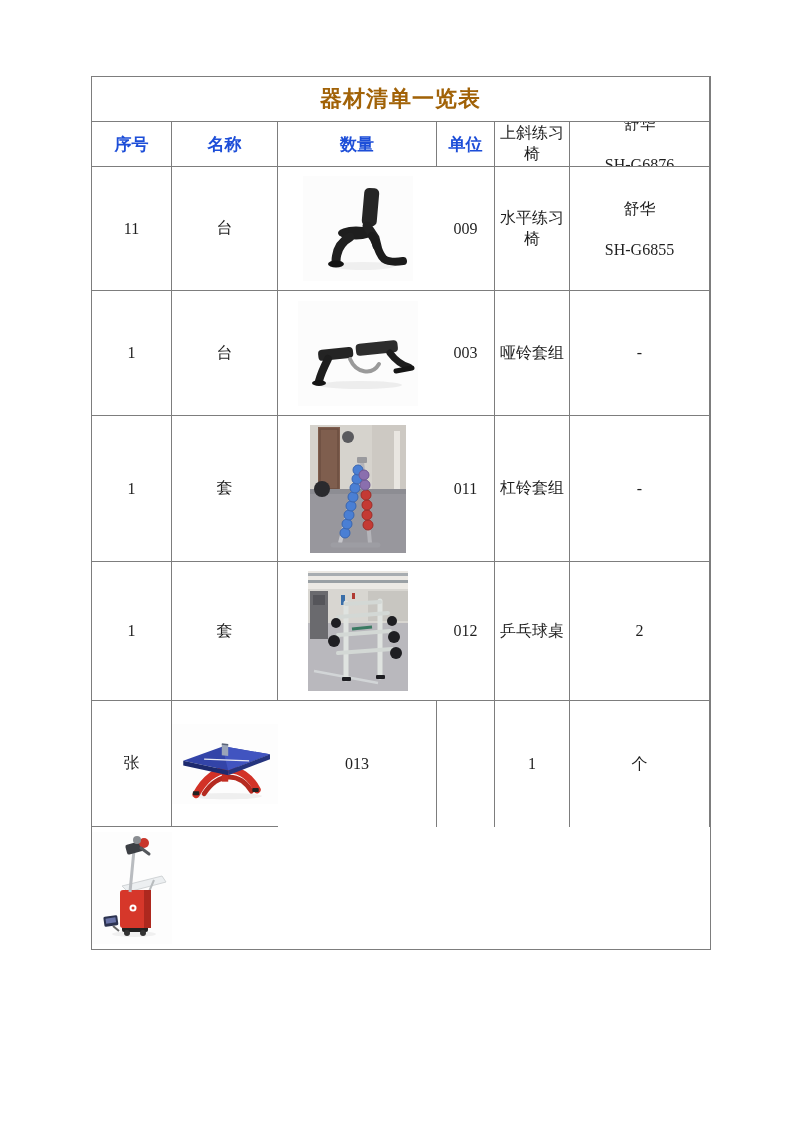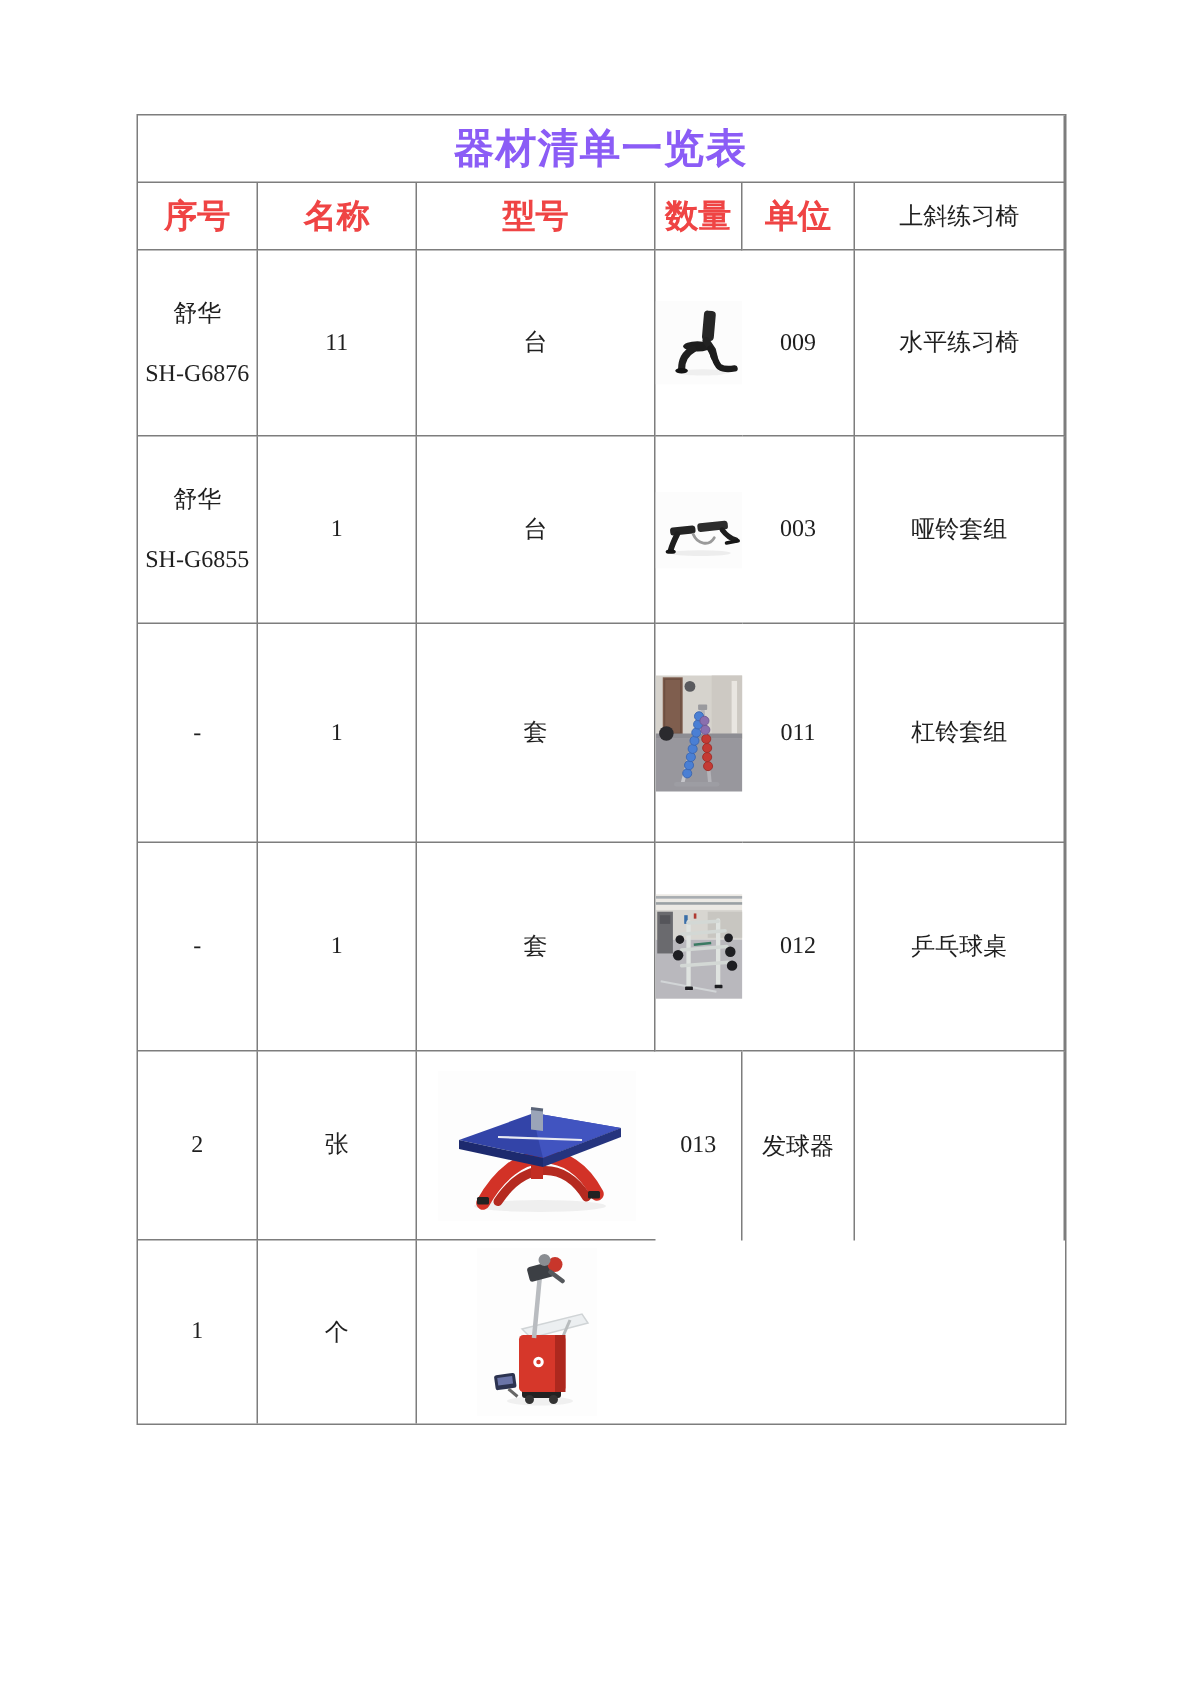--- a/index.html
+++ b/index.html
@@ -19,41 +19,40 @@
     border-right:1px solid #7d7d7d;
     border-bottom:1px solid #7d7d7d;
     display:flex; align-items:center; justify-content:center;
     text-align:center; overflow:hidden;
   }
   .cell.last-col { border-right:none; }
   .cell.last-row { border-bottom:none; }
 
   .title-cell {
     grid-column:1 / -1;
-    font-size:27px; font-weight:bold; letter-spacing:1px; color:#8b5cf6;
+    font-size:22px; font-weight:bold; letter-spacing:1px; color:#a16207;
   }
-  .head-cell { font-size:22px; font-weight:bold; color:#ef4444; }
+  .head-cell { font-size:17px; font-weight:bold; color:#1d4ed8; }
   .body-cell { font-size:16px; }
   .model-lines { display:flex; flex-direction:column; align-items:center; gap:21px; }
   .model-lines .line:empty { display:none; }
 
   .img-wrap { display:flex; align-items:center; justify-content:center; }
   svg { display:block; }
 </style>
 </head>
 <body>
 
 <div class="page">
   <div class="doc-table">
 
     <div class="cell title-cell">器材清单一览表</div>
 
     <div class="cell head-cell">序号</div>
     <div class="cell head-cell">名称</div>
-    <div class="cell head-cell">型号</div>
     <div class="cell head-cell">数量</div>
     <div class="cell head-cell">单位</div>
 
     <div class="cell body-cell">上斜练习椅</div>
     <div class="cell body-cell">
       <div class="model-lines">
         <div class="line">舒华</div>
         <div class="line">SH-G6876</div>
       </div>
     </div>
@@ -209,21 +208,20 @@
         <polygon points="62,25 70,26 70,40 62,39" fill="#9aa4b8"></polygon>
         <line x1="62" y1="25" x2="70" y2="26" stroke="#5a6478" stroke-width="2"></line>
         <polygon points="14,46 70,58 70,64 14,52" fill="#1d2a6e"></polygon>
         <polygon points="70,58 122,38 122,44 70,64" fill="#25347e"></polygon>
         <rect x="26" y="84" width="8" height="5" rx="1" fill="#222"></rect>
         <rect x="100" y="80" width="8" height="5" rx="1" fill="#222"></rect>
       </svg>
     </div>
 
     <div class="cell body-cell last-row">013</div>
-    <div class="cell body-cell last-row">发球器</div>
     <div class="cell body-cell last-row">
       <div class="model-lines">
         
         
       </div>
     </div>
     <div class="cell body-cell last-row">1</div>
     <div class="cell body-cell last-row">个</div>
     <div class="cell last-col last-row img-wrap">
       <svg width="80" height="112" viewBox="0 0 80 112">

